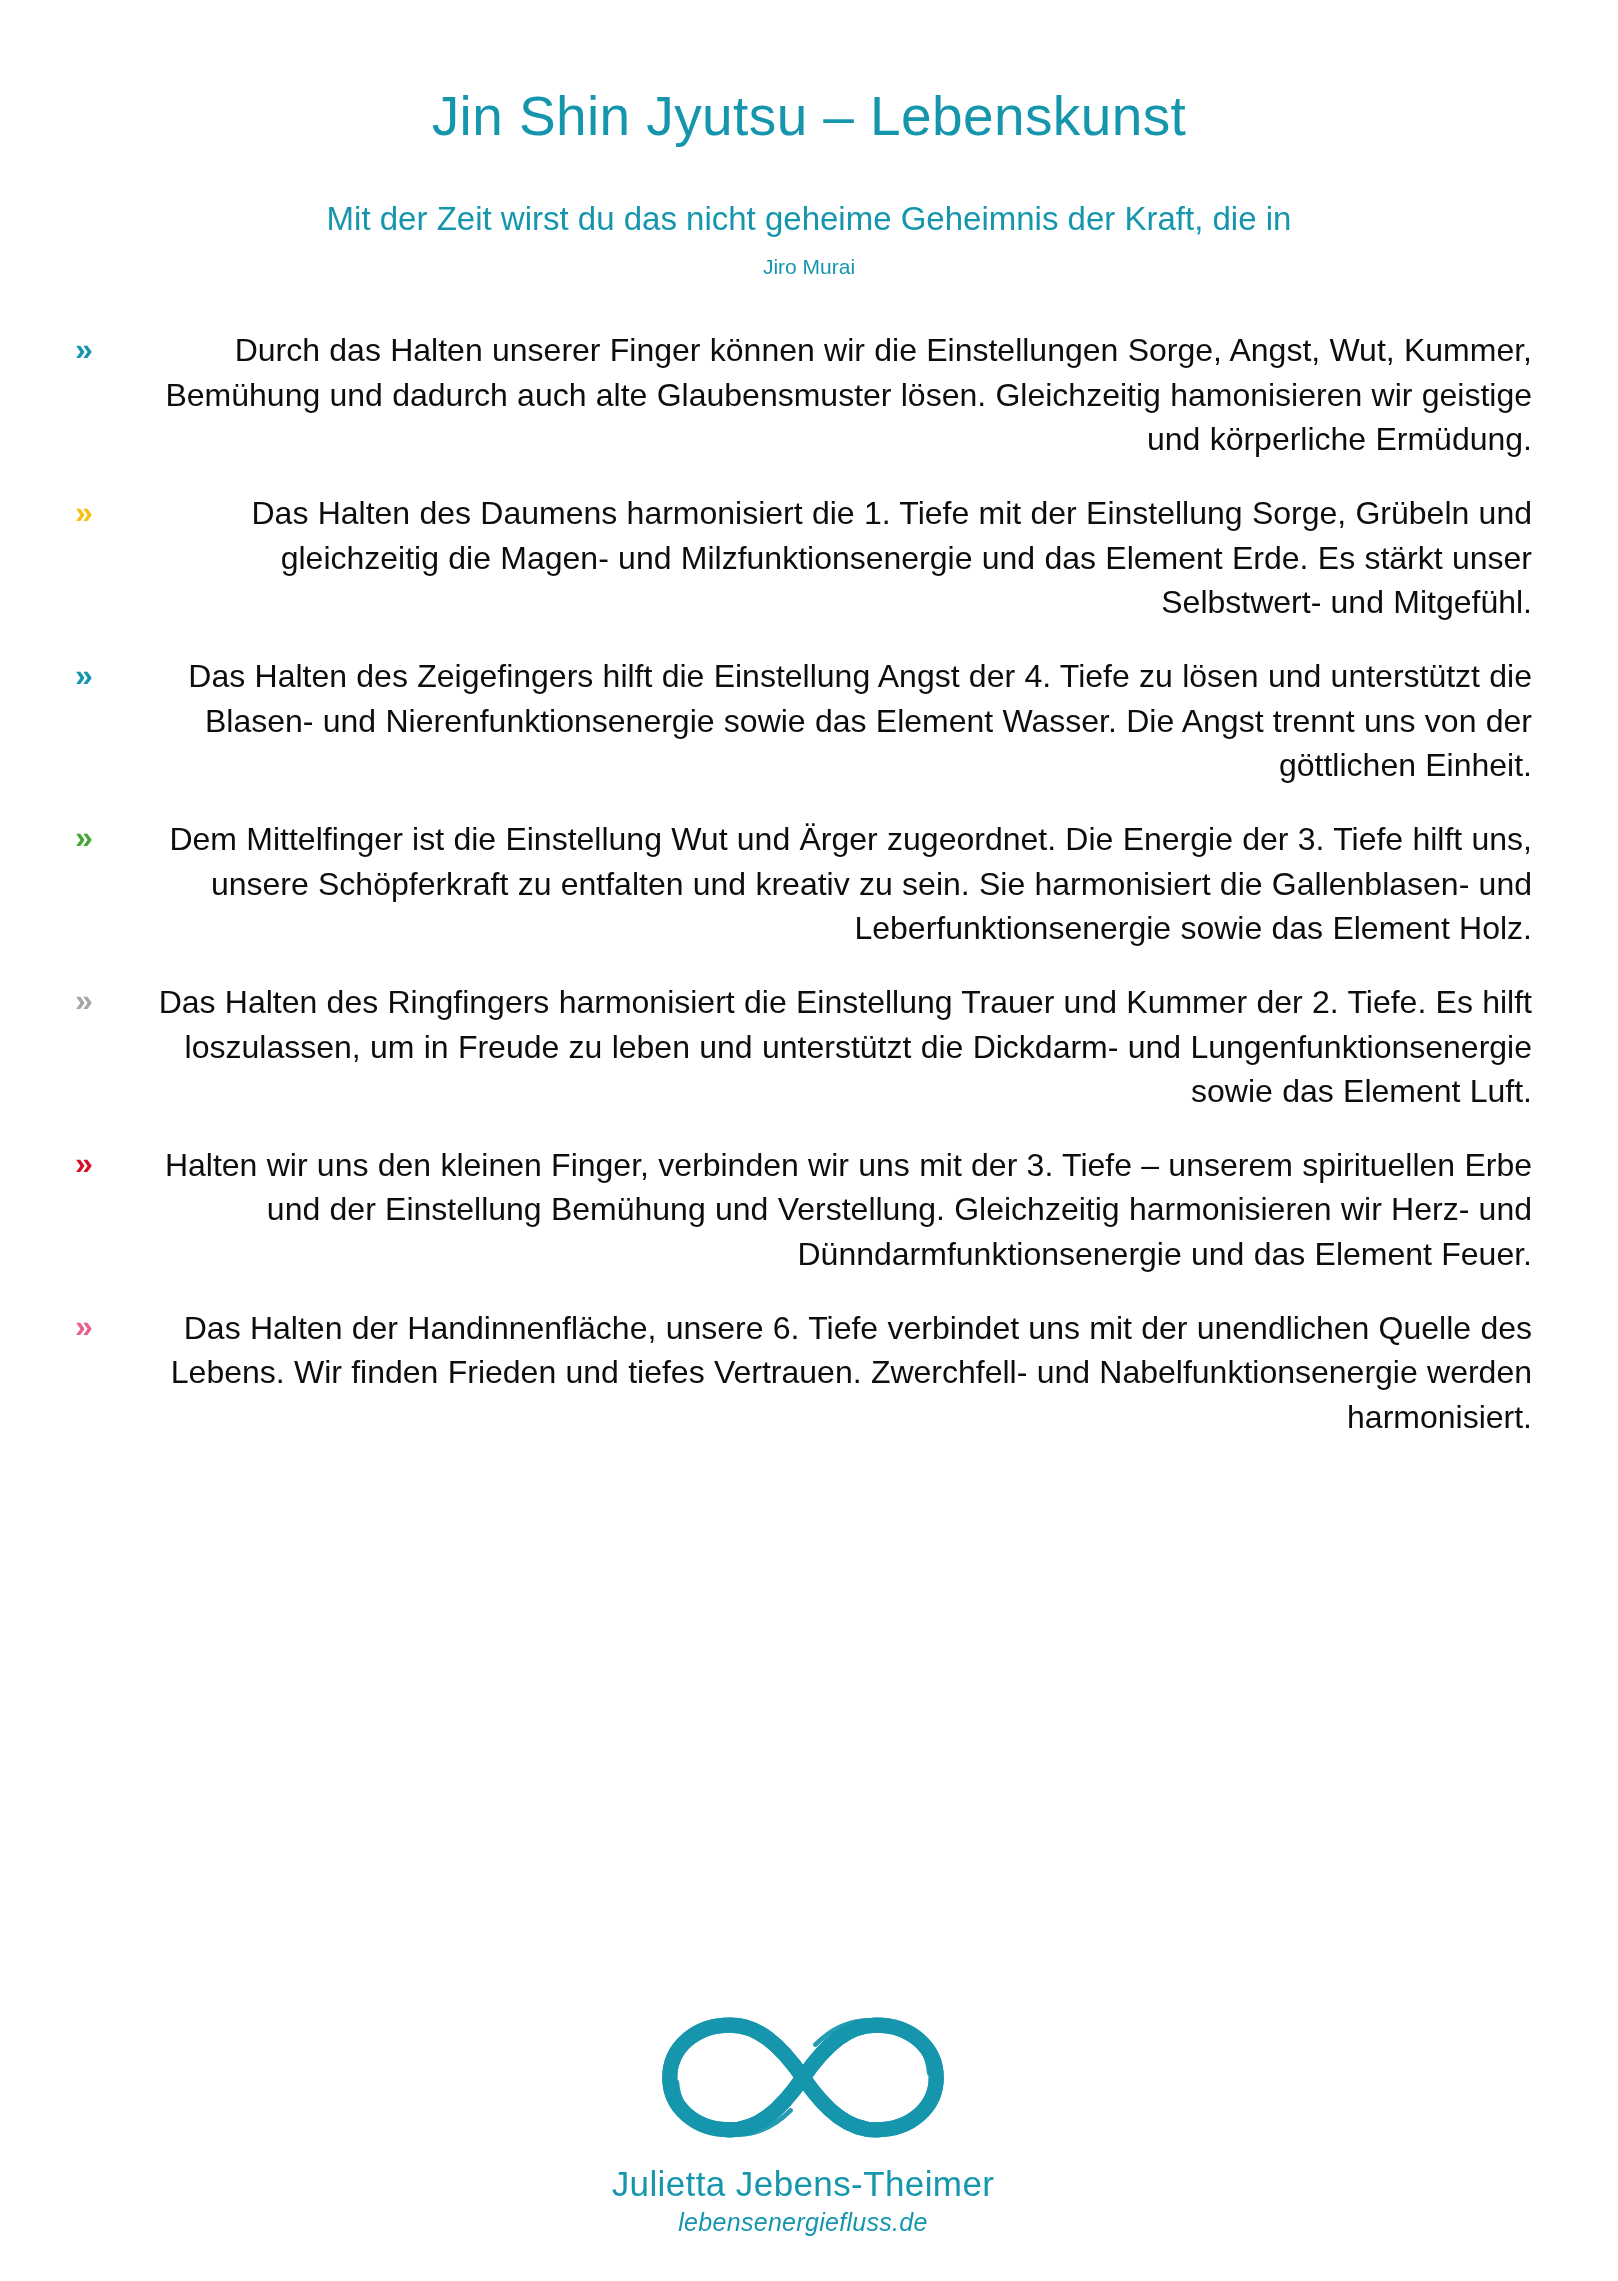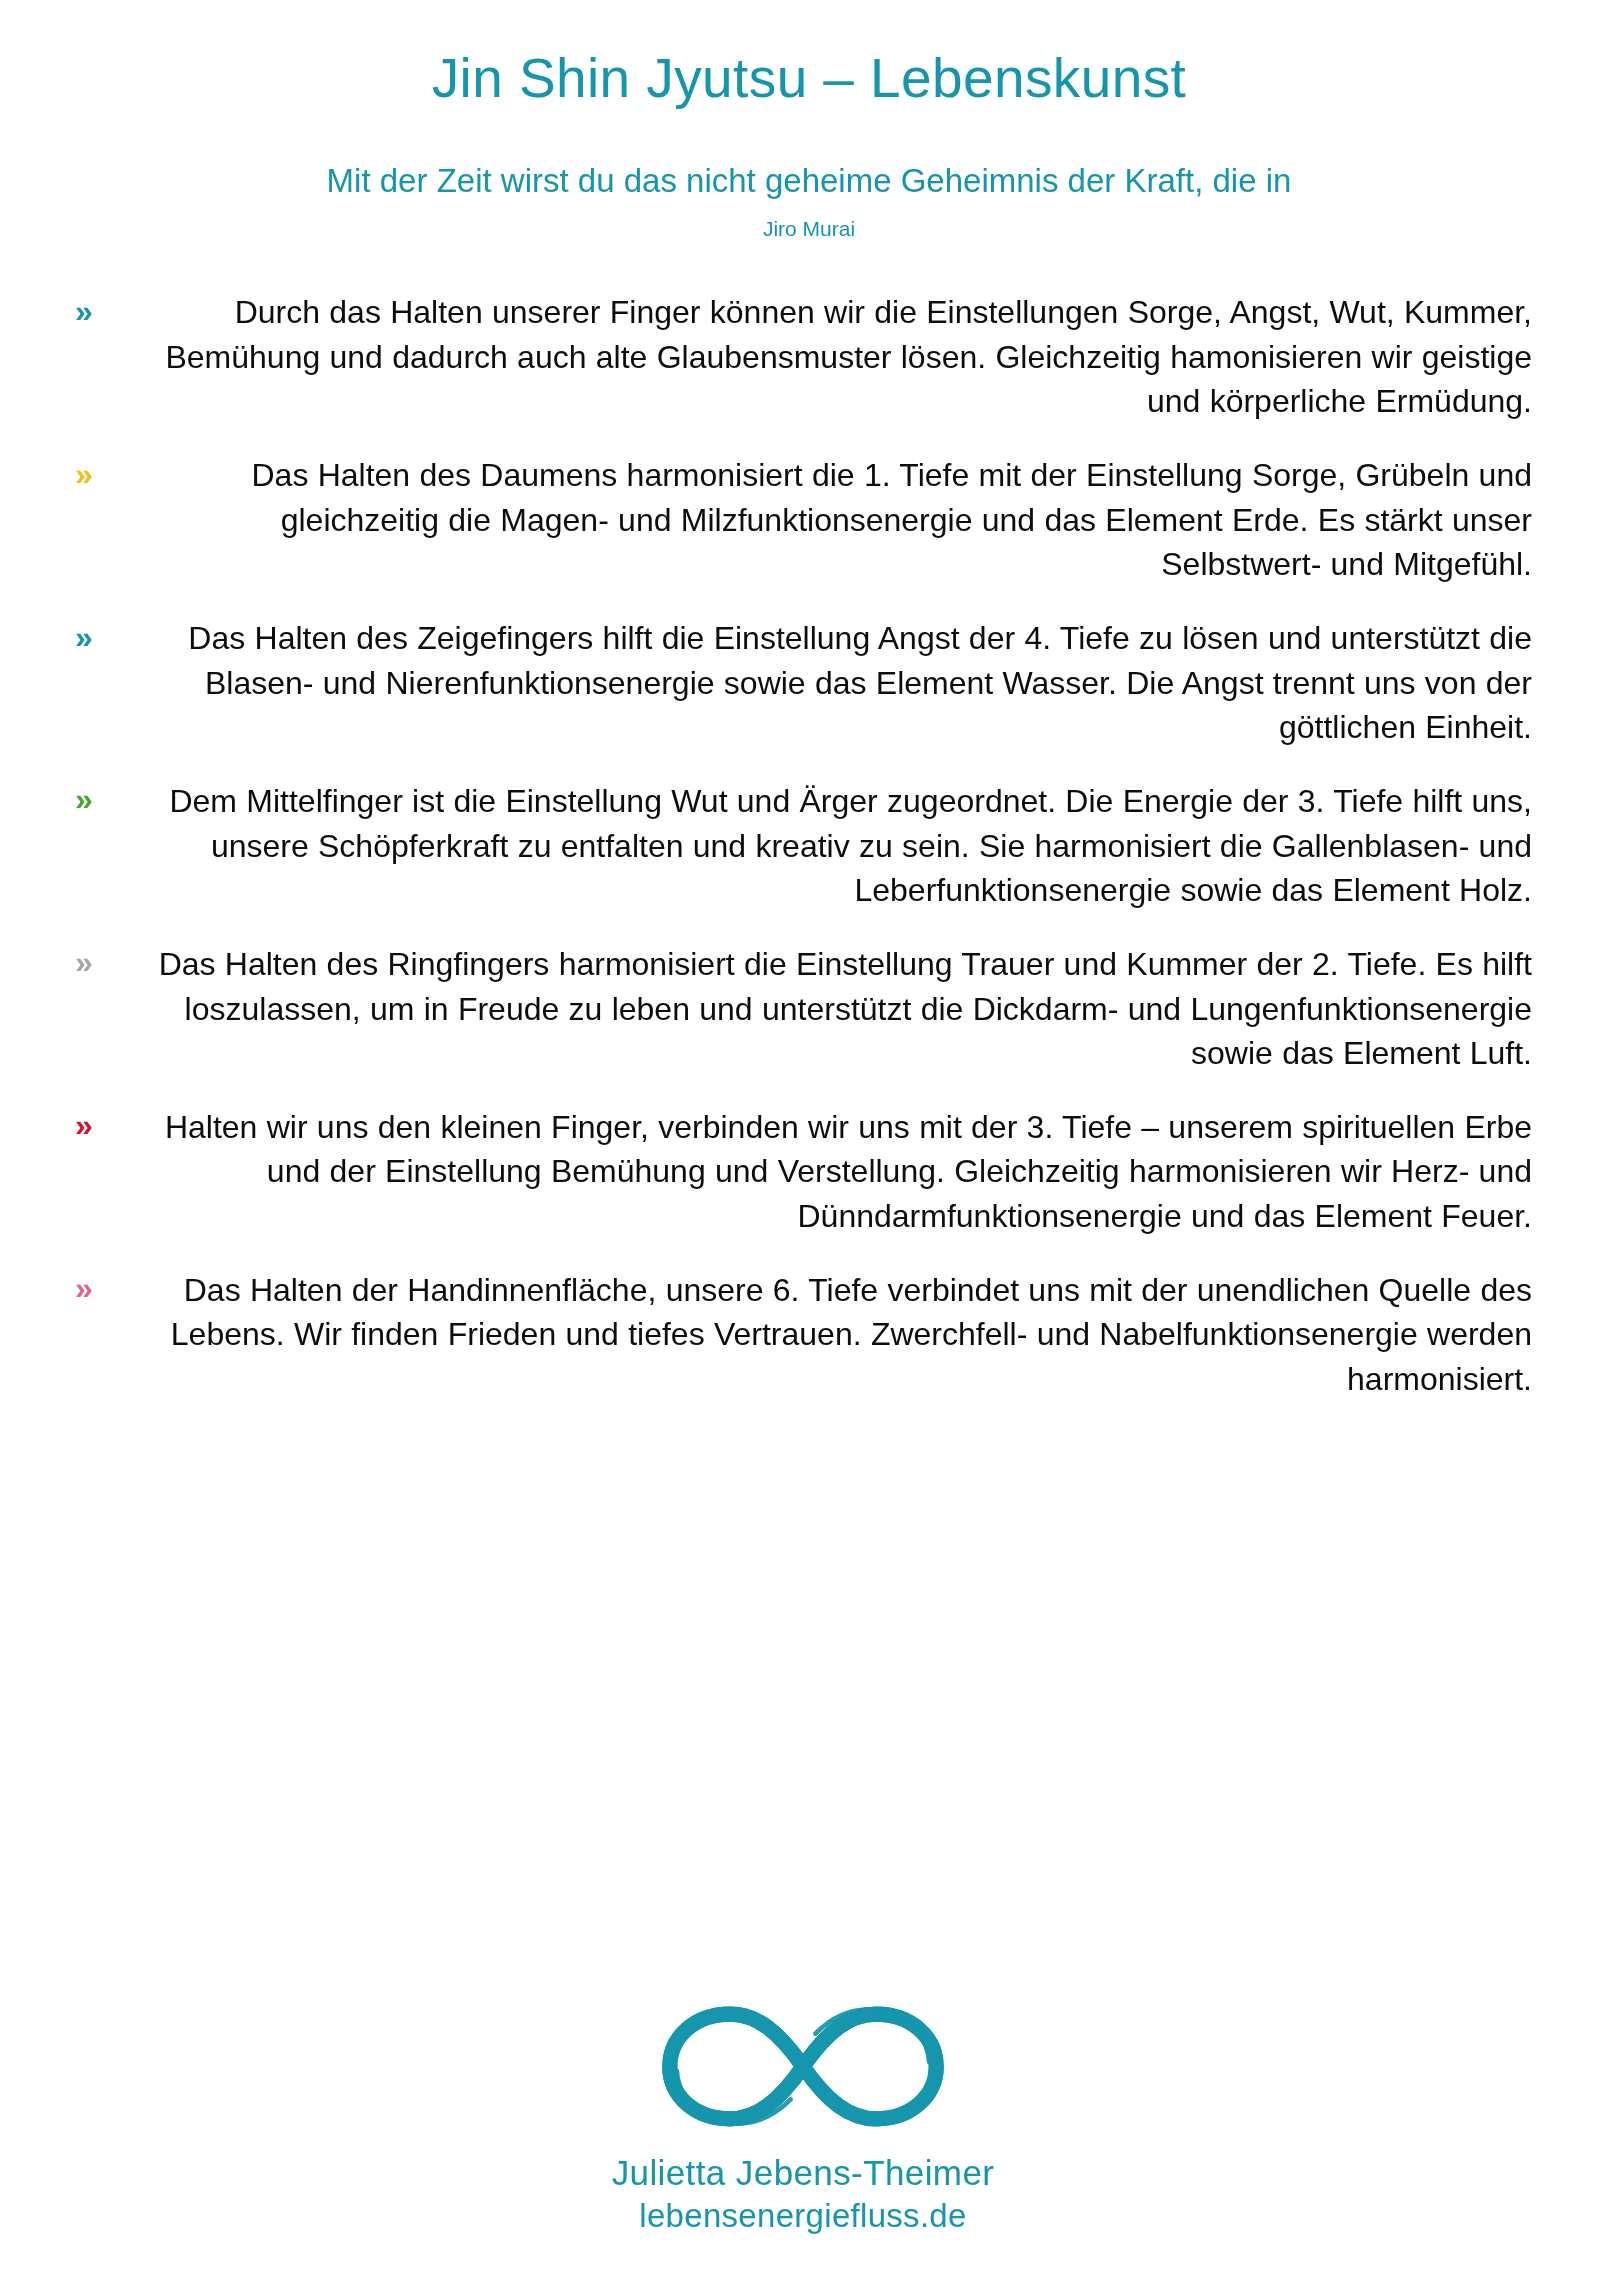--- a/index.html
+++ b/index.html
@@ -26,21 +26,21 @@
 
   
   .doc-title {
     text-align: center;
     color: #1596ad;
     font-size: 55px;
     font-weight: 400;
     letter-spacing: 0.4px;
     line-height: 1.05;
     margin: 0;
-    padding-top: 50px;
+    padding-top: 88px;
     white-space: nowrap;
   }
 
   
   .quote {
     margin: 7px;
     padding-top: 45px;
     text-align: center;
     color: #1596ad;
     font-size: 33px;
@@ -100,23 +100,24 @@
   .footer-name {
     display: block;
     color: #1596ad;
     font-size: 35px;
     line-height: 1.25;
     letter-spacing: 0.4px;
   }
   .footer-site {
     display: block;
     color: #1596ad;
-    font-size: 33px;
+    font-size: 25px;
     line-height: 1.3;
     letter-spacing: 0.3px;
+    font-style: italic;
   }
 </style>
 </head>
 <body>
 
 <div class="page" style="background: rgb(255, 255, 255);">
 
   <h1 class="doc-title" style="color: rgb(21, 150, 173);">Jin Shin Jyutsu – Lebenskunst</h1>
 
   <div class="quote" style="color: rgb(21, 150, 173);">

